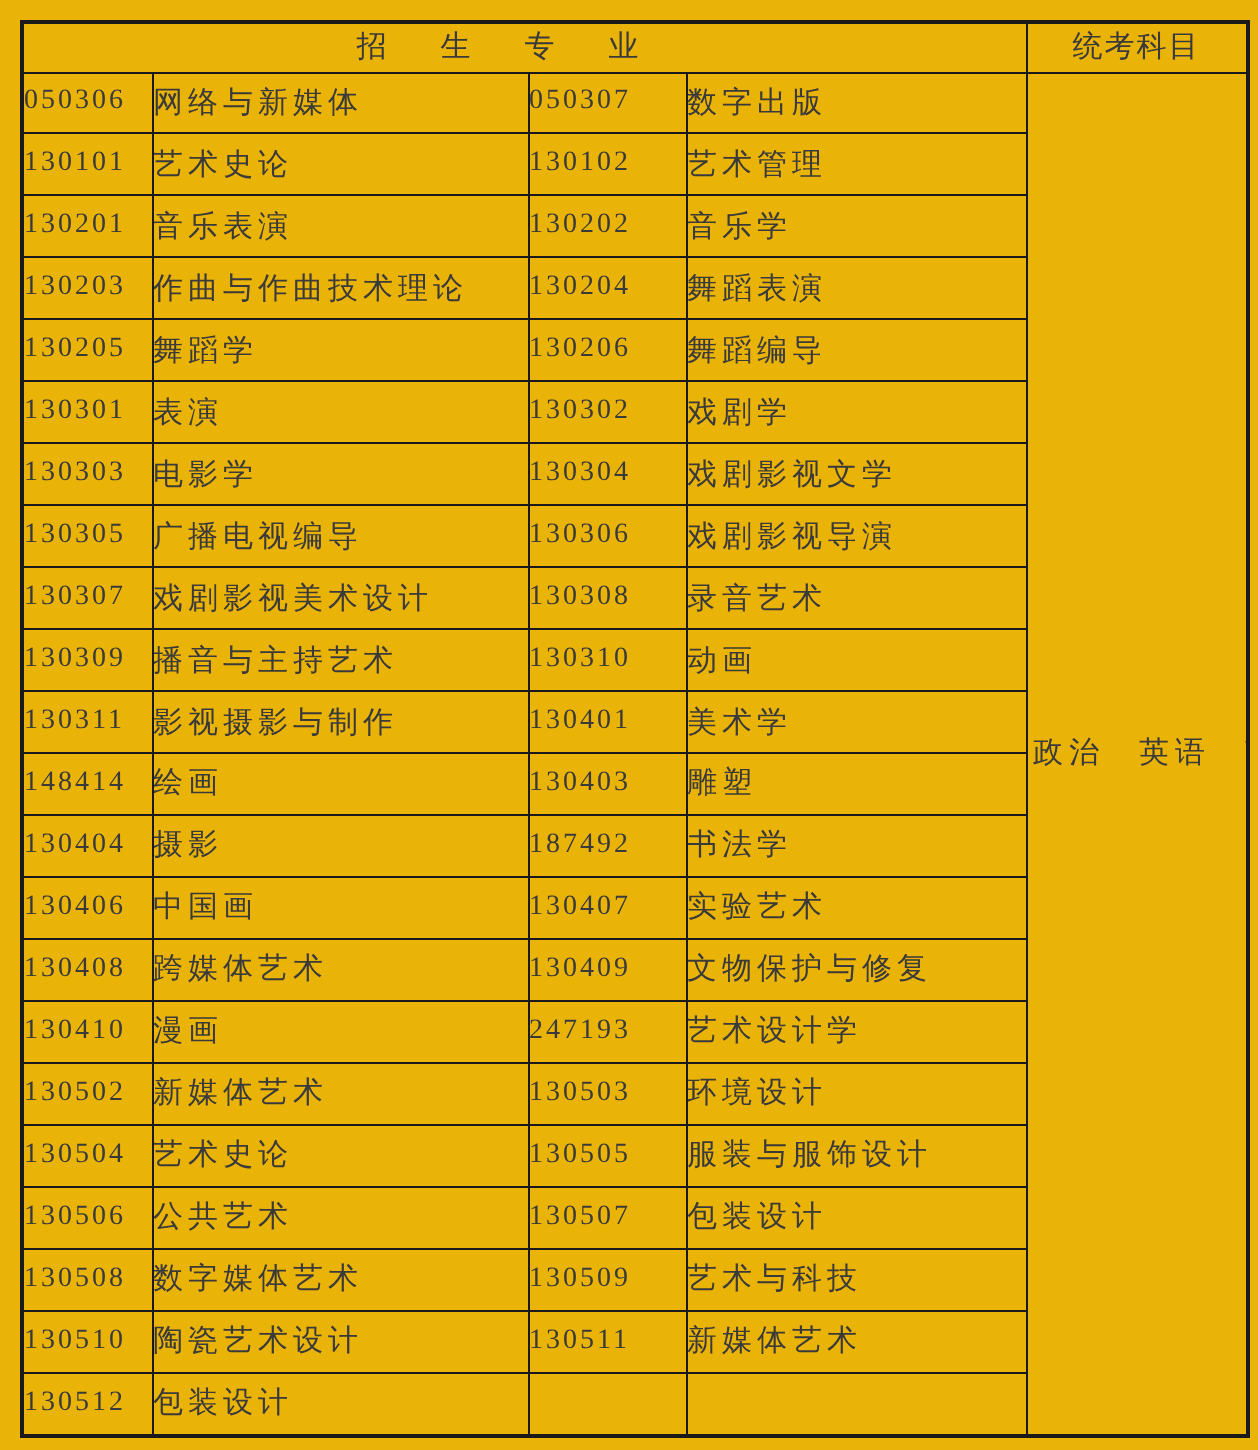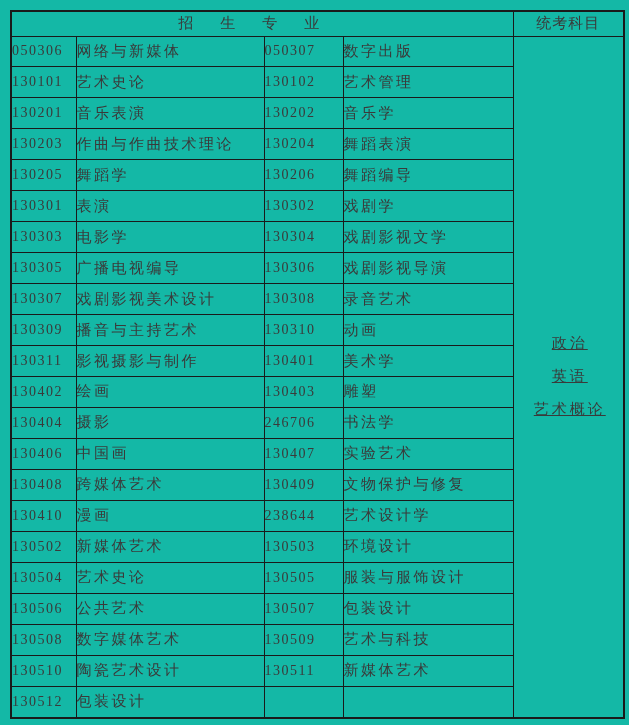--- a/index.html
+++ b/index.html
@@ -8,21 +8,21 @@
     padding: 0;
     background: #ffffff;
     width: 629px;
     height: 725px;
     font-family: "Liberation Serif", "DejaVu Serif", serif;
   }
   .page {
     position: relative;
     width: 629px;
     height: 725px;
-    background: #14b8a6;
+    background: #eab308;
     overflow: hidden;
   }
   table.majors {
     position: absolute;
     left: 10px;
     top: 10px;
     width: 613px;
     height: 709px;
     border-collapse: collapse;
     table-layout: fixed;
@@ -65,24 +65,22 @@
     letter-spacing: 2.5px;
     padding-left: 8px;
     text-align: left;
   }
   td.exam-cell {
     text-align: center;
     vertical-align: middle;
   }
   .exam-subjects {
     display: flex;
-    flex-direction: column;
-    align-items: center;
+    align-items: flex-end;
     gap: 14px;
-    text-decoration: underline;
   }
   .exam-subject {
     font-size: 15px;
     letter-spacing: 3px;
     text-indent: 3px;
   }
 </style>
 </head>
 <body>
 
@@ -169,47 +167,47 @@
           <td class="code-cell">130310</td>
           <td class="name-cell">动画</td>
         </tr>
         <tr>
           <td class="code-cell">130311</td>
           <td class="name-cell">影视摄影与制作</td>
           <td class="code-cell">130401</td>
           <td class="name-cell">美术学</td>
         </tr>
         <tr>
-          <td class="code-cell">130402</td>
+          <td class="code-cell">148414</td>
           <td class="name-cell">绘画</td>
           <td class="code-cell">130403</td>
           <td class="name-cell">雕塑</td>
         </tr>
         <tr>
           <td class="code-cell">130404</td>
           <td class="name-cell">摄影</td>
-          <td class="code-cell">246706</td>
+          <td class="code-cell">187492</td>
           <td class="name-cell">书法学</td>
         </tr>
         <tr>
           <td class="code-cell">130406</td>
           <td class="name-cell">中国画</td>
           <td class="code-cell">130407</td>
           <td class="name-cell">实验艺术</td>
         </tr>
         <tr>
           <td class="code-cell">130408</td>
           <td class="name-cell">跨媒体艺术</td>
           <td class="code-cell">130409</td>
           <td class="name-cell">文物保护与修复</td>
         </tr>
         <tr>
           <td class="code-cell">130410</td>
           <td class="name-cell">漫画</td>
-          <td class="code-cell">238644</td>
+          <td class="code-cell">247193</td>
           <td class="name-cell">艺术设计学</td>
         </tr>
         <tr>
           <td class="code-cell">130502</td>
           <td class="name-cell">新媒体艺术</td>
           <td class="code-cell">130503</td>
           <td class="name-cell">环境设计</td>
         </tr>
         <tr>
           <td class="code-cell">130504</td>

